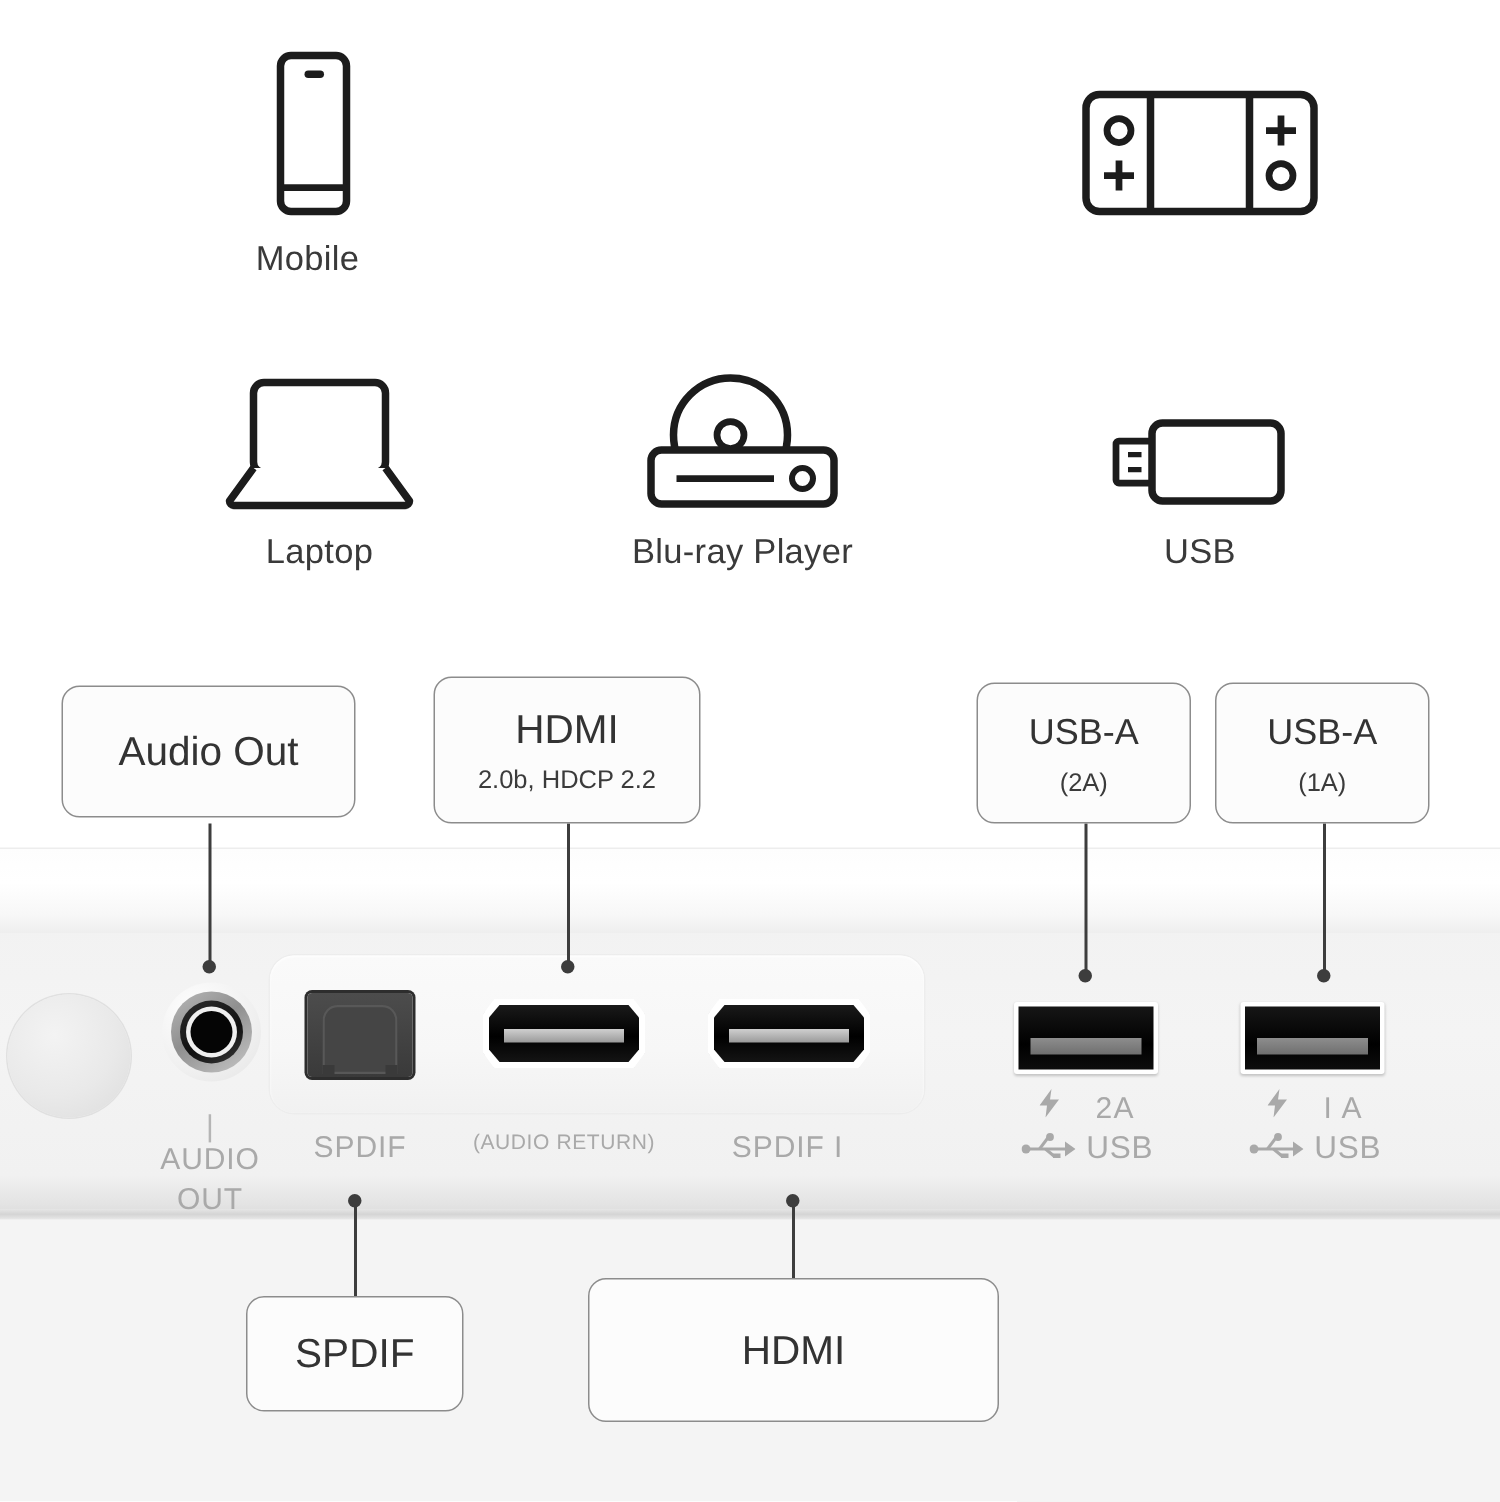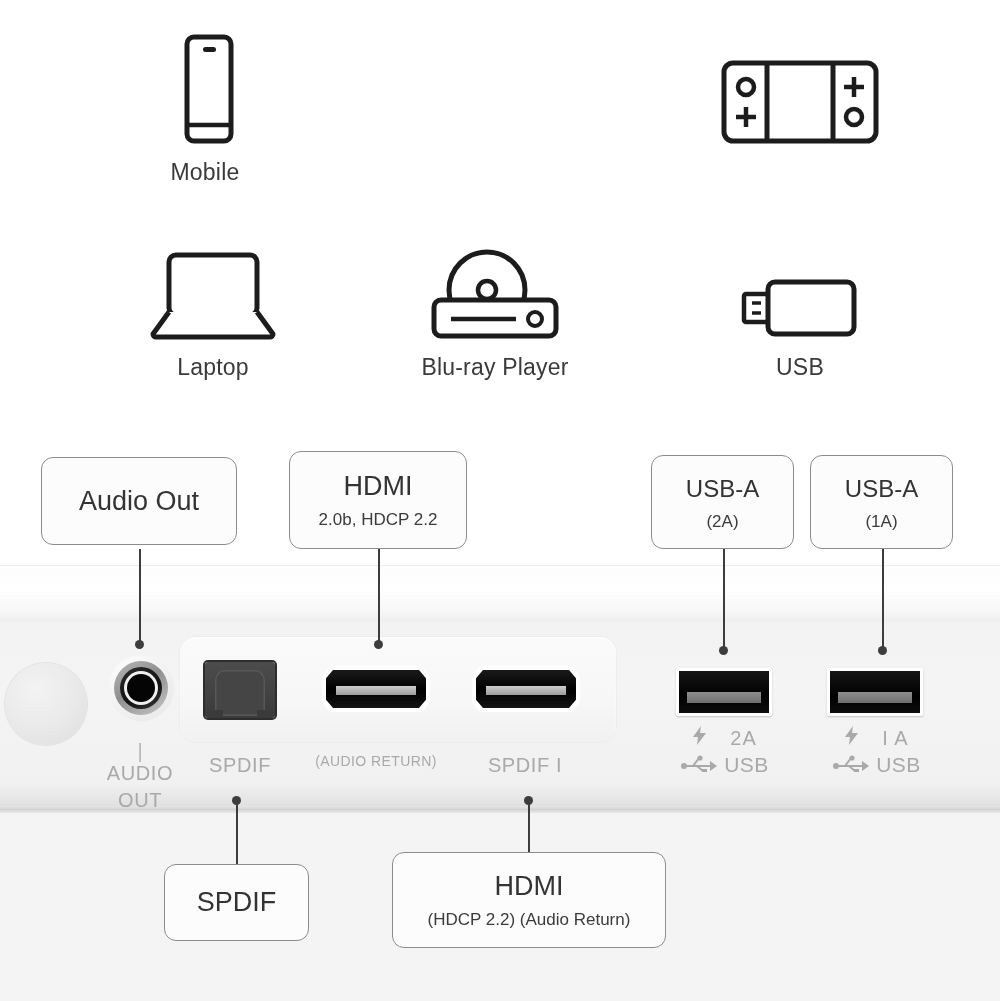--- a/index.html
+++ b/index.html
@@ -373,16 +373,15 @@
     <div class="t1">USB-A</div>
     <div class="t2">(1A)</div>
   </div>
 
   <div class="callout c-spdif">
     <div class="t1">SPDIF</div>
   </div>
 
   <div class="callout c-hdmi-bot">
     <div class="t1">HDMI</div>
-    <div class="t2">(HDCP 2.2) (Audio Return)</div>
   </div>
 
 </div>
 
 </body></html>

